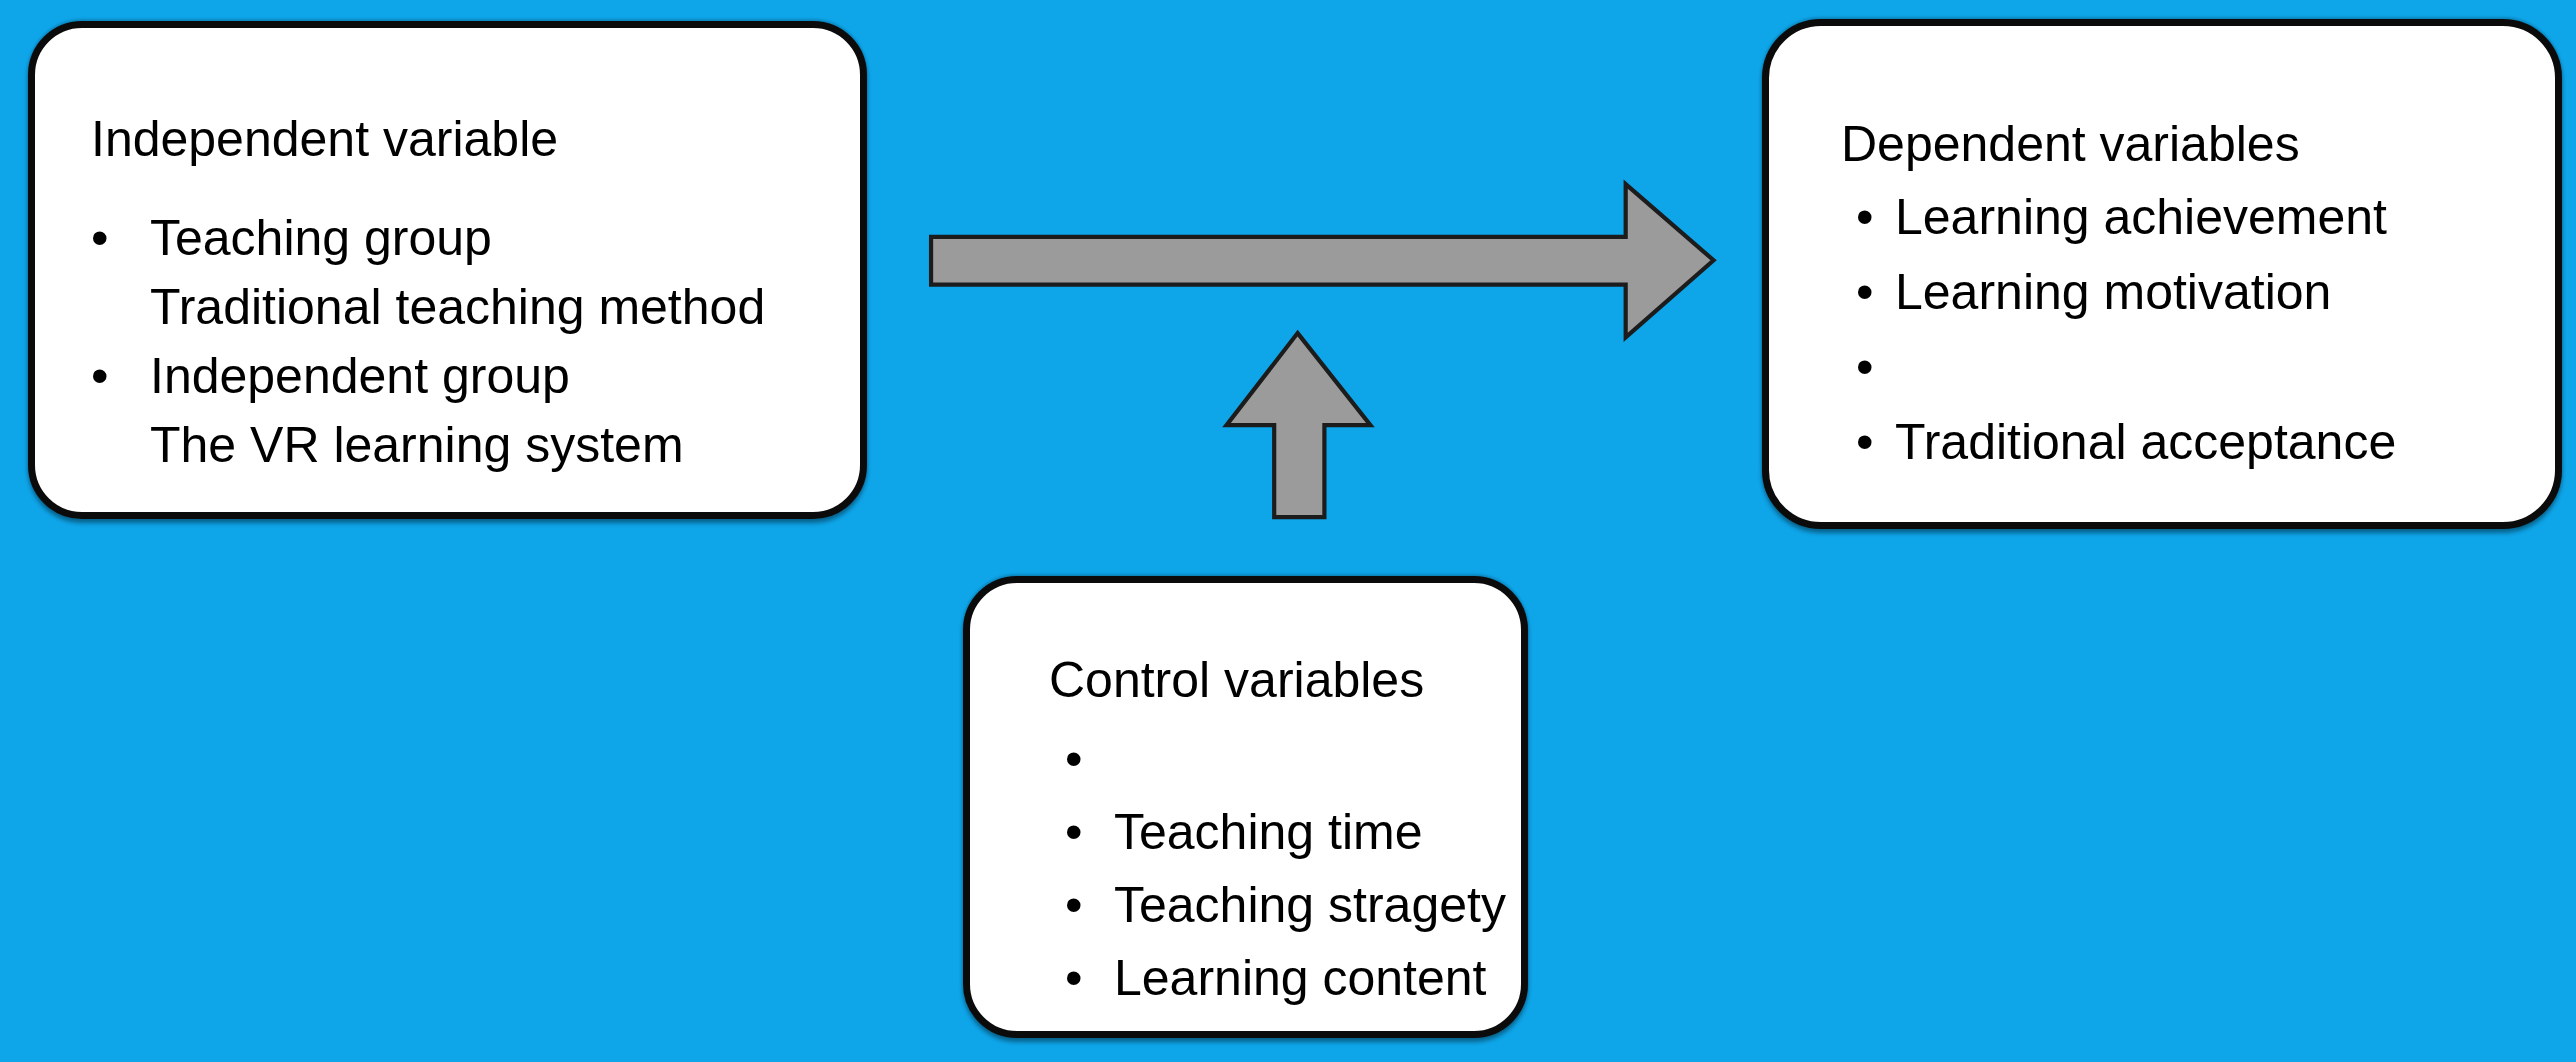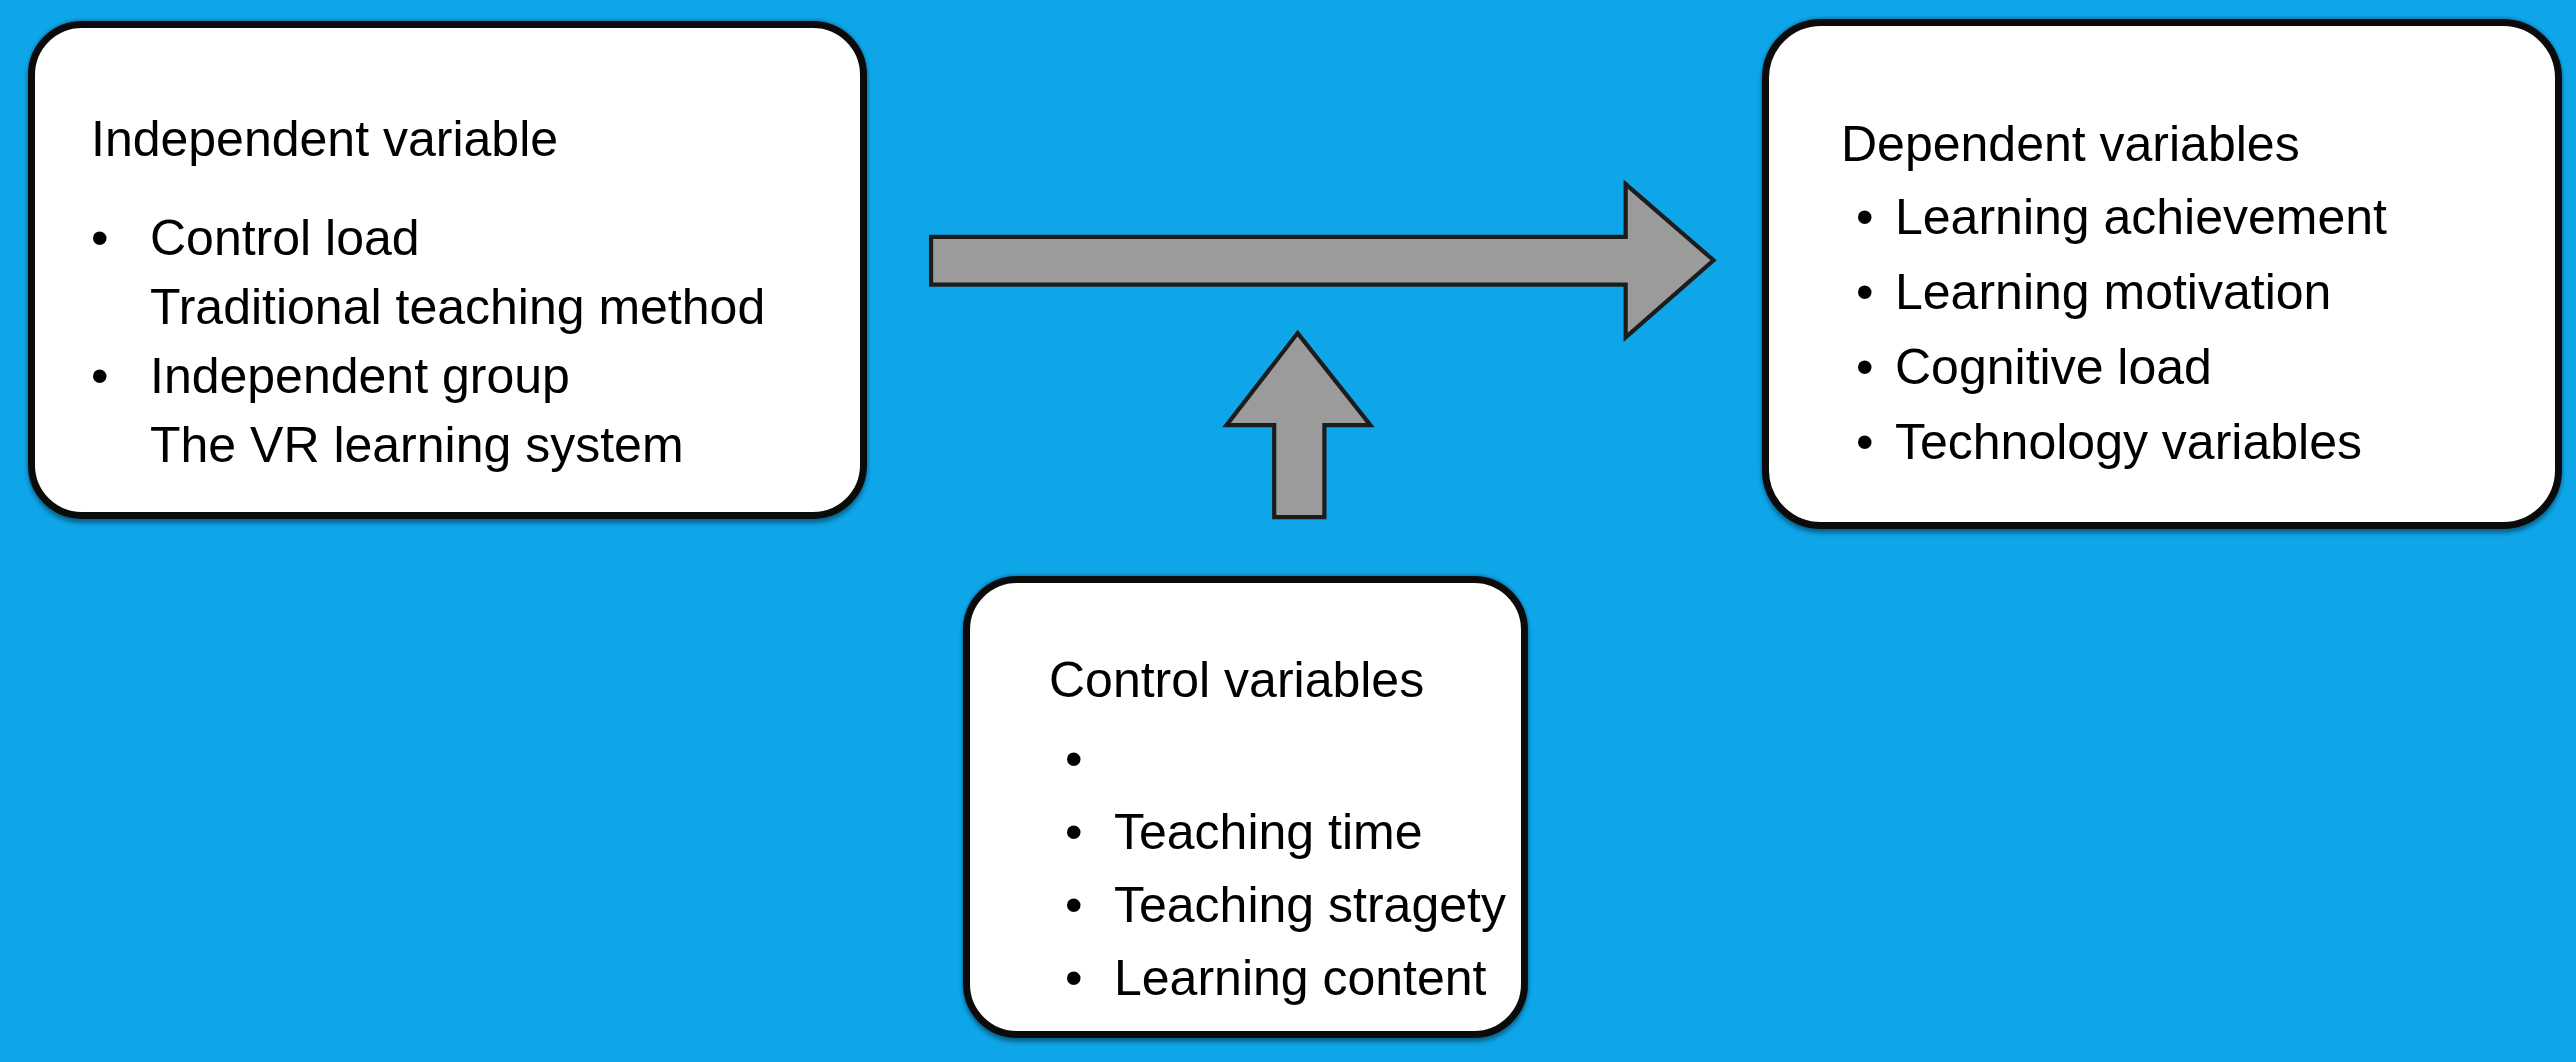--- a/index.html
+++ b/index.html
@@ -87,21 +87,21 @@
 </style>
 </head>
 <body>
 
 <div id="canvas">
 
   <div class="box" id="box-independent">
     <div class="box-title">Independent variable</div>
     <div class="line">
       <span class="bullet-cell">•</span>
-      <span>Control load</span>
+      <span>Teaching group</span>
     </div>
     <div class="line continuation">
       <span class="bullet-cell"></span>
       <span>Traditional teaching method</span>
     </div>
     <div class="line">
       <span class="bullet-cell">•</span>
       <span>Independent group</span>
     </div>
     <div class="line continuation">
@@ -115,25 +115,24 @@
     <div class="line">
       <span class="bullet-cell">•</span>
       <span>Learning achievement</span>
     </div>
     <div class="line">
       <span class="bullet-cell">•</span>
       <span>Learning motivation</span>
     </div>
     <div class="line">
       <span class="bullet-cell">•</span>
-      <span>Cognitive load</span>
     </div>
     <div class="line">
       <span class="bullet-cell">•</span>
-      <span>Technology variables</span>
+      <span>Traditional acceptance</span>
     </div>
   </div>
 
   <div class="box" id="box-control">
     <div class="box-title">Control variables</div>
     <div class="line">
       <span class="bullet-cell">•</span>
     </div>
     <div class="line">
       <span class="bullet-cell">•</span>

